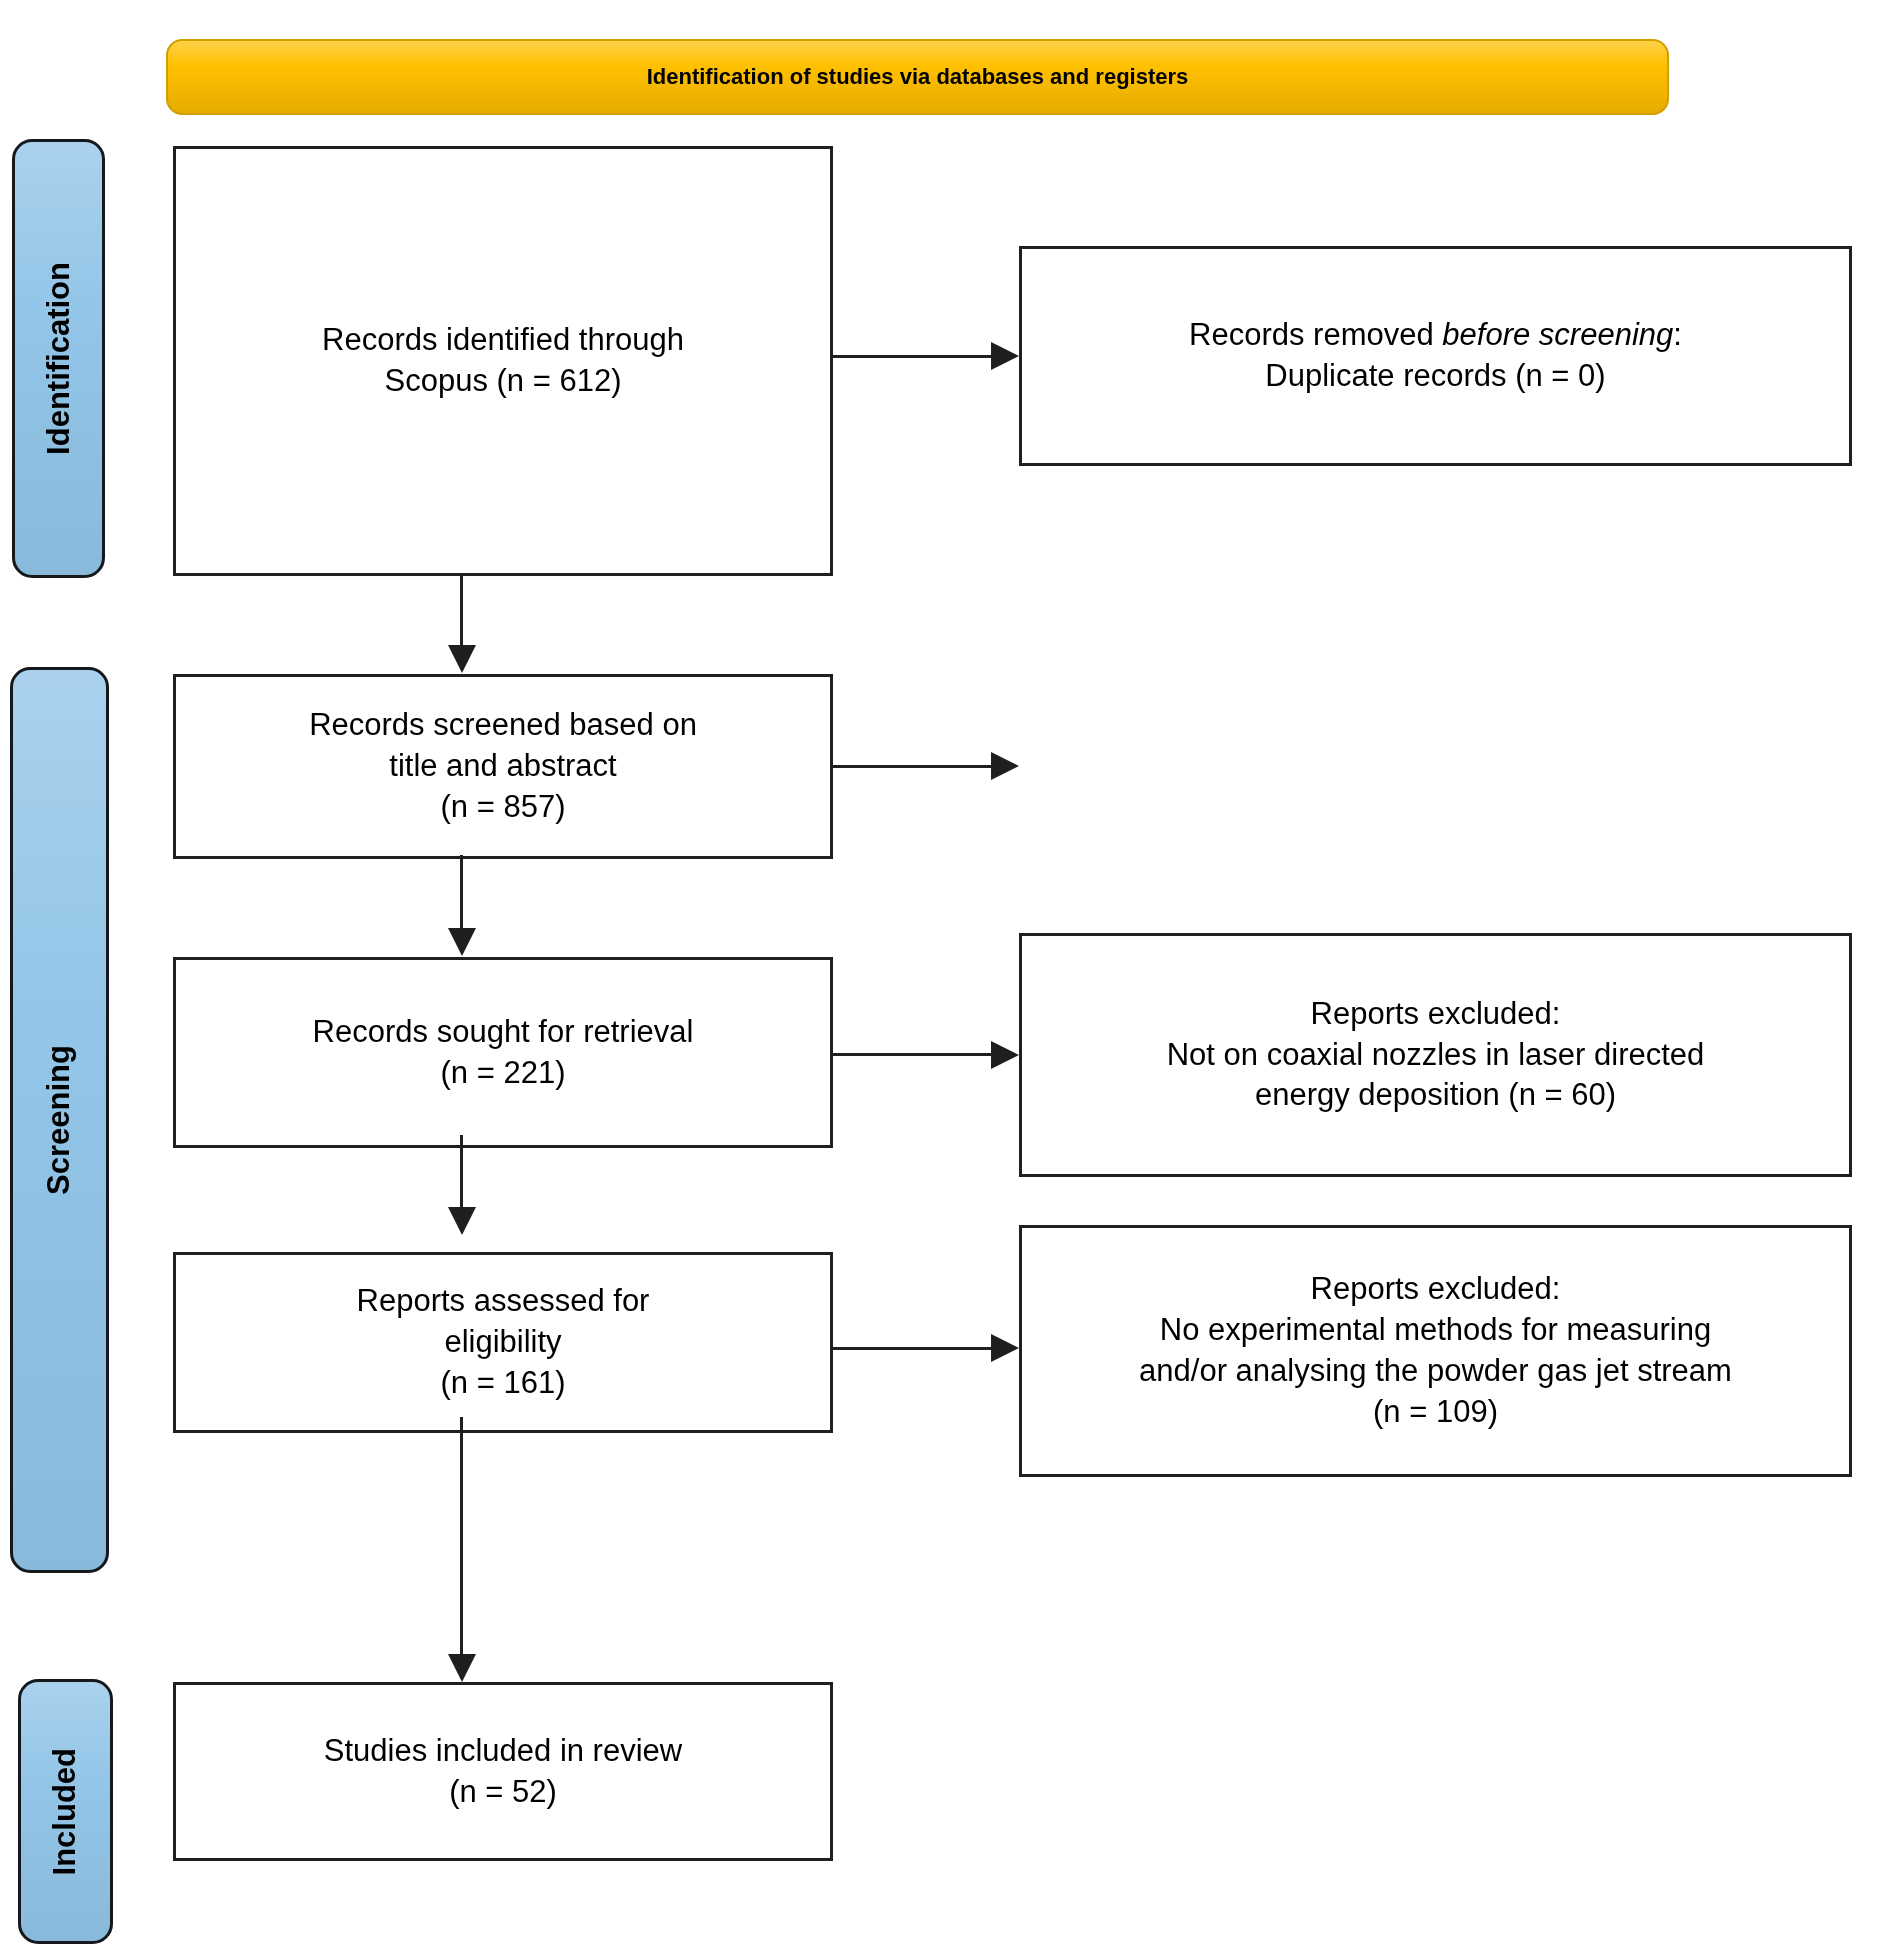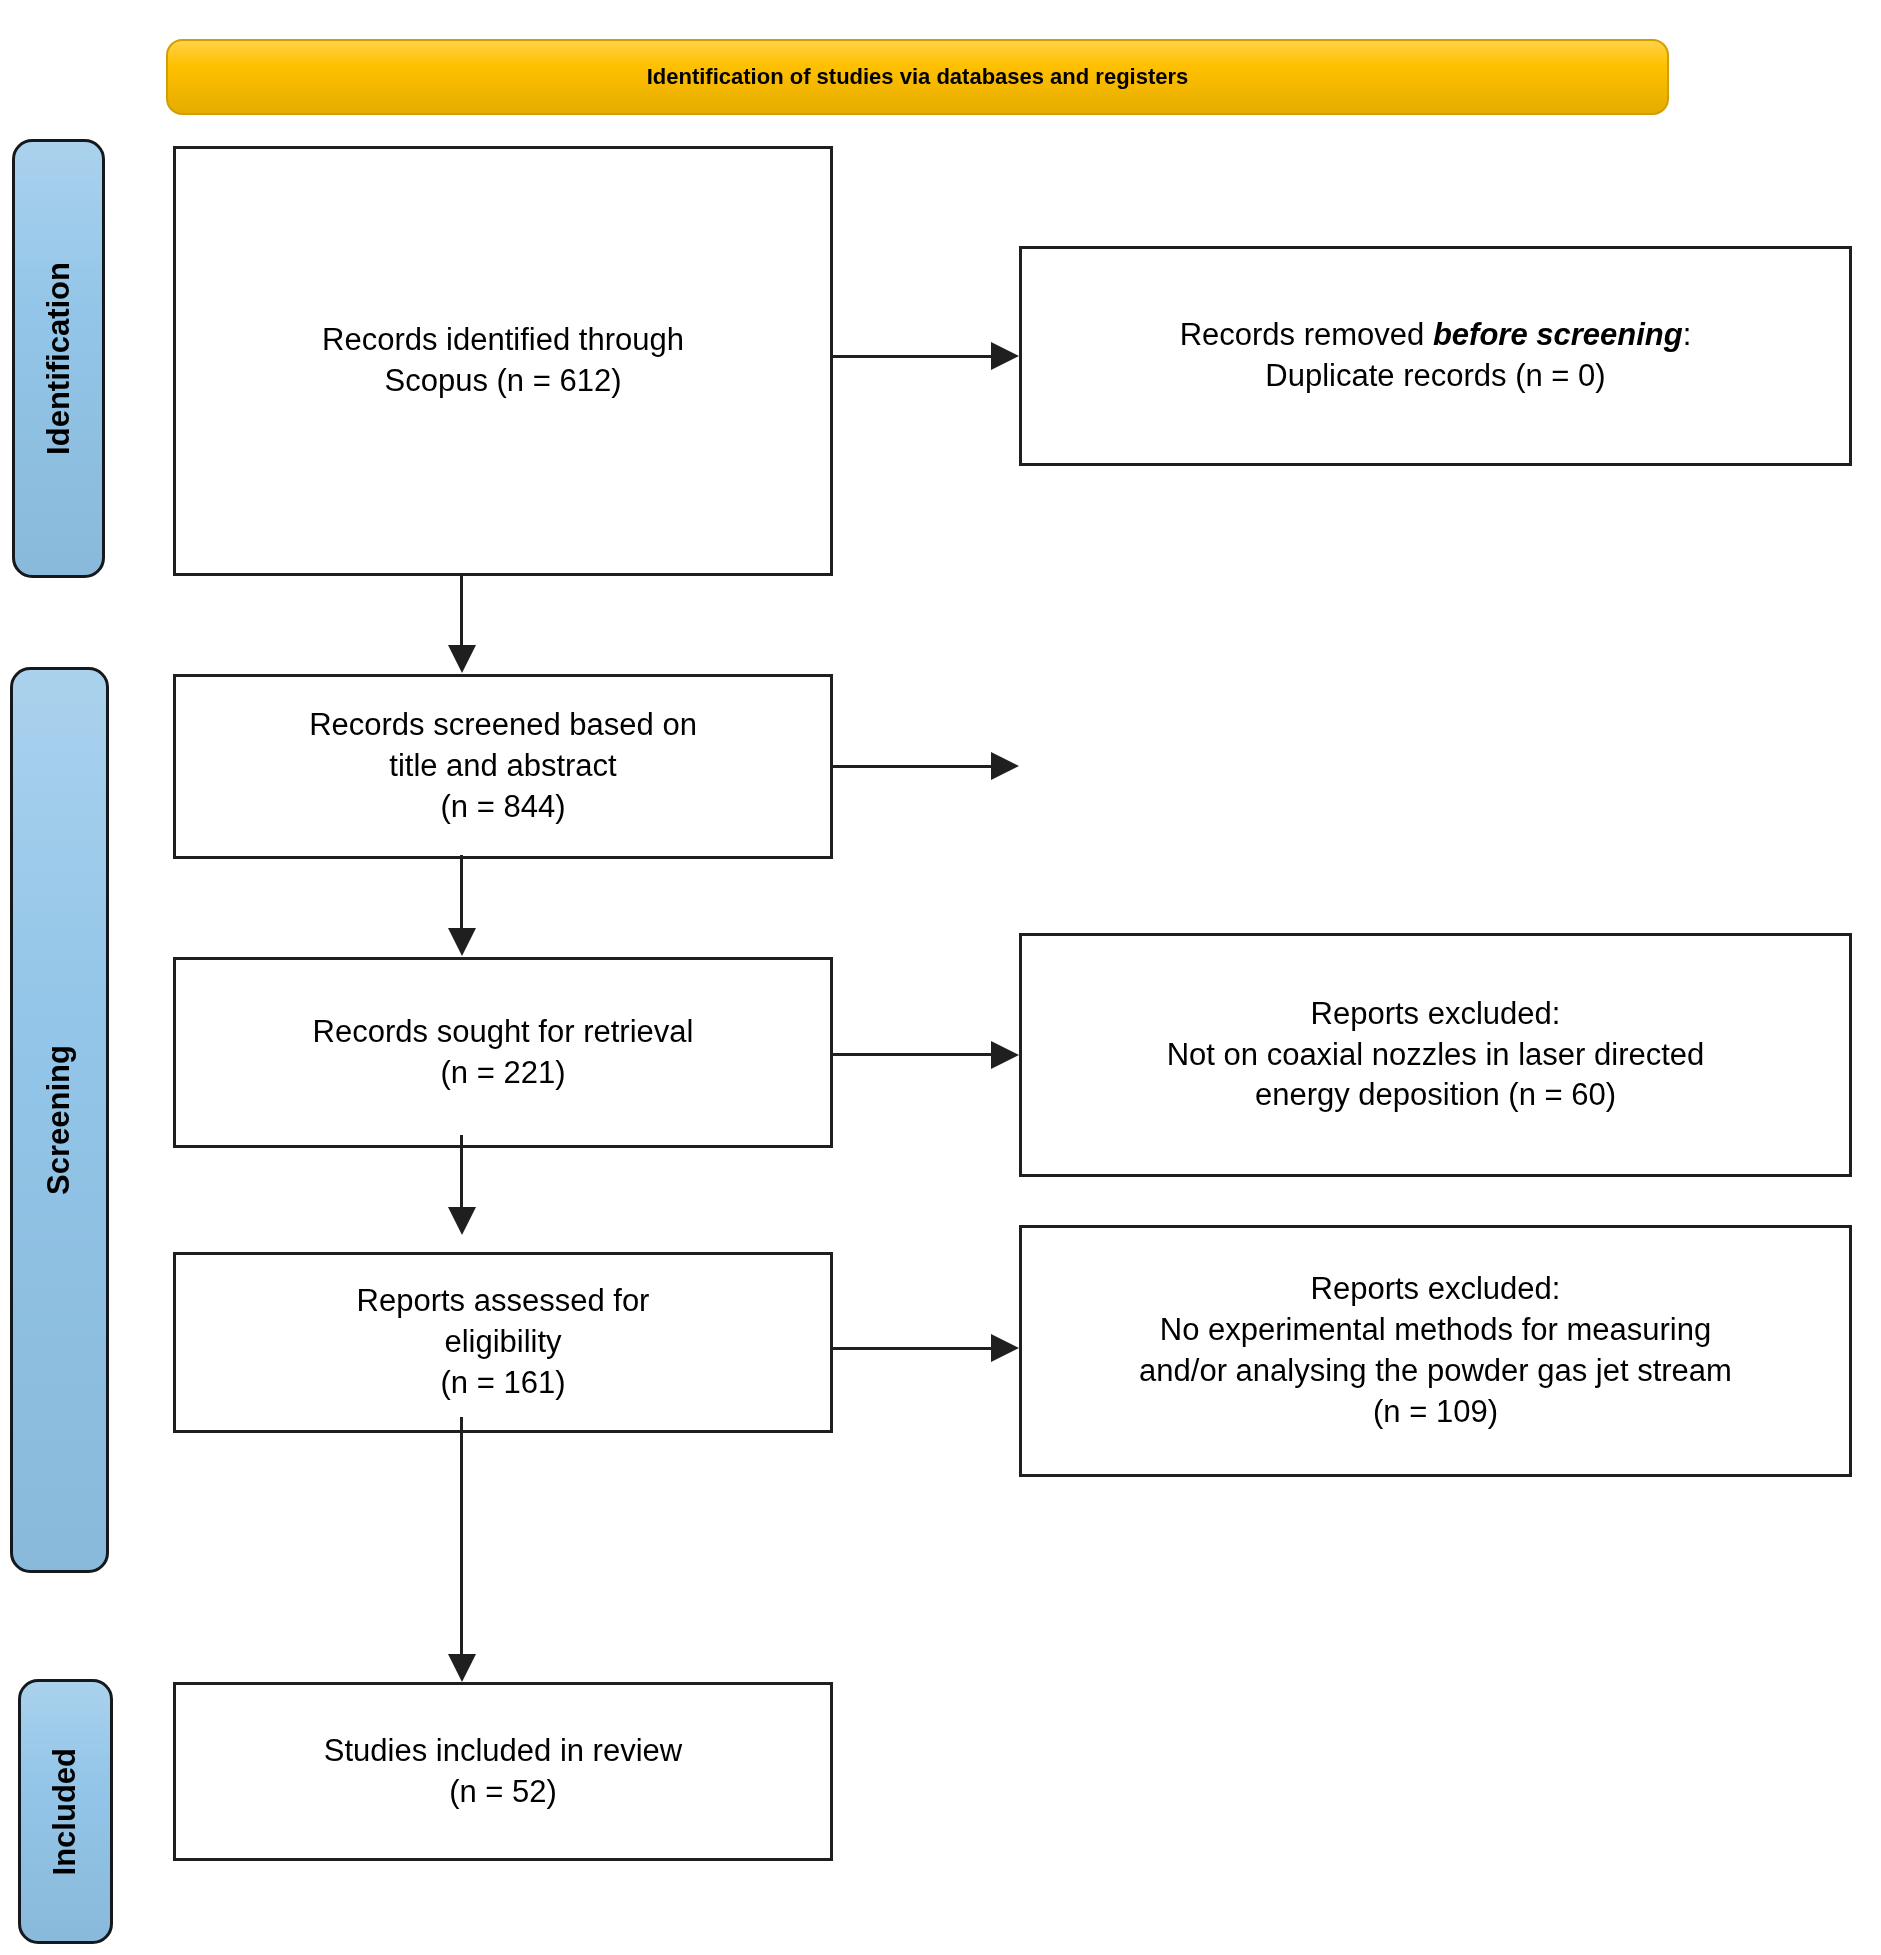--- a/index.html
+++ b/index.html
@@ -83,21 +83,21 @@
   #fb2 { top: 674px;  height: 185px; }
   #fb3 { top: 957px; height: 191px; }
   #fb4 { top: 1236px; height: 181px; margin-top: 16px; }
   #fb5 { top: 1682px; height: 179px; }
 
   #eb1 { top: 246px;  height: 220px; }
   #eb2 { top: 680px; height: 175px; }
   #eb3 { top: 933px; height: 244px; }
   #eb4 { top: 1225px; height: 252px; }
 
-  .box em { font-style: italic; font-weight: bold; }
+  .box em { font-style: italic; }
 
   
   .shaft-v {
     position: absolute;
     width: 3.4px;
     background: var(--arrow, #1F1F1F);
   }
   .shaft-h {
     position: absolute;
     height: 3.4px;
@@ -137,21 +137,21 @@
     <span class="stage-text">Included</span>
   </div>
 
   <div class="box left-box" id="fb1">
     <span class="line">Records identified through</span>
     <span class="line">Scopus (n = 612)</span>
   </div>
   <div class="box left-box" id="fb2">
     <span class="line">Records screened based on</span>
     <span class="line">title and abstract</span>
-    <span class="line">(n = 844)</span>
+    <span class="line">(n = 857)</span>
   </div>
   <div class="box left-box" id="fb3">
     <span class="line">Records sought for retrieval</span>
     <span class="line">(n = 221)</span>
   </div>
   <div class="box left-box" id="fb4">
     <span class="line">Reports assessed for</span>
     <span class="line">eligibility</span>
     <span class="line">(n = 161)</span>
   </div>

